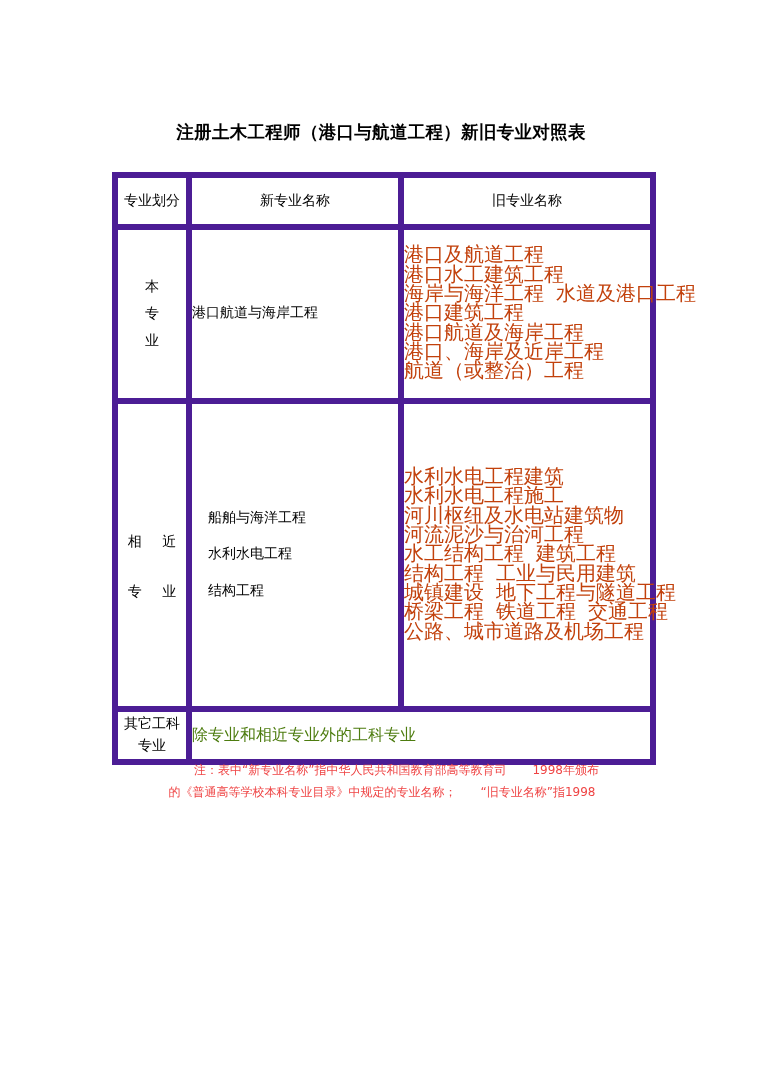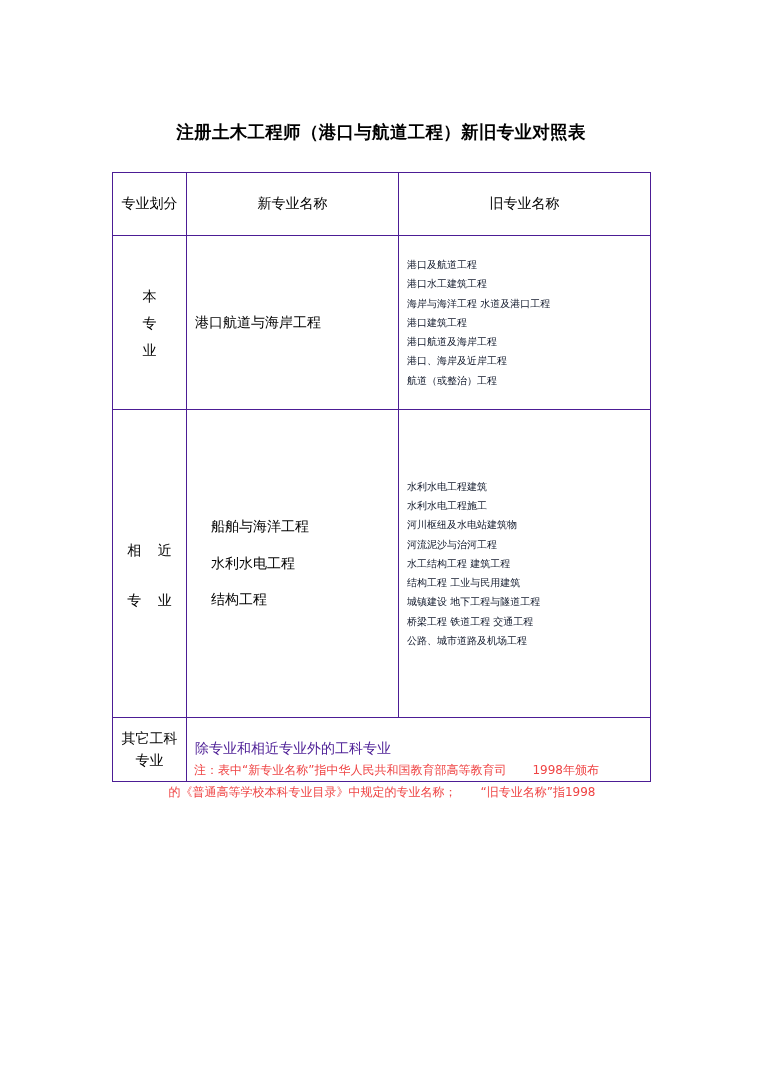--- a/index.html
+++ b/index.html
@@ -40,23 +40,24 @@
   
   .cmp-table {
     position: absolute;
     left: 112px;
     top: 172px;
     width: 538px;
     border-collapse: collapse;
     table-layout: fixed;
   }
   .cmp-table td {
-    border: 1px solid #4c1d95;
+    border: 6px solid #4c1d95;
     vertical-align: middle;
-    padding: 8px;
+    padding: 0;
+    font-family: Liberation Mono, monospace;
   }
   .col-div  { width: 74px; }
   .col-new  { width: 212px; }
   .col-old  { width: 252px; }
 
   .hdr-cell {
     height: 46px;
     text-align: center;
     font-size: 14px;
     color: #000;
@@ -92,37 +93,37 @@
   .new-cell .nm {
     display: block;
     line-height: 1.1;
   }
   .new-cell.spaced .nm { margin: 21px 16px; }
 
   
   .old-cell {
     padding-left: 9px;
     padding-right: 0;
-    font-size: 10px;
-    color: #0f172a;
+    font-size: 20px;
+    color: #c2410c;
   }
   .old-cell .om {
     display: block;
     line-height: 19.3px;
     white-space: nowrap;
   }
 
   .row-main   { height: 174px; }
   .row-near   { height: 308px; }
   .row-other  { height: 42px; }
 
   .other-desc {
     padding-left: 11px;
-    font-size: 14px;
-    color: #4c1d95;
+    font-size: 16px;
+    color: #4d7c0f;
   }
 
   
   .note {
     position: absolute;
     left: 112px;
     top: 760px;
     width: 540px;
     font-size: 12px;
     line-height: 21.5px;

